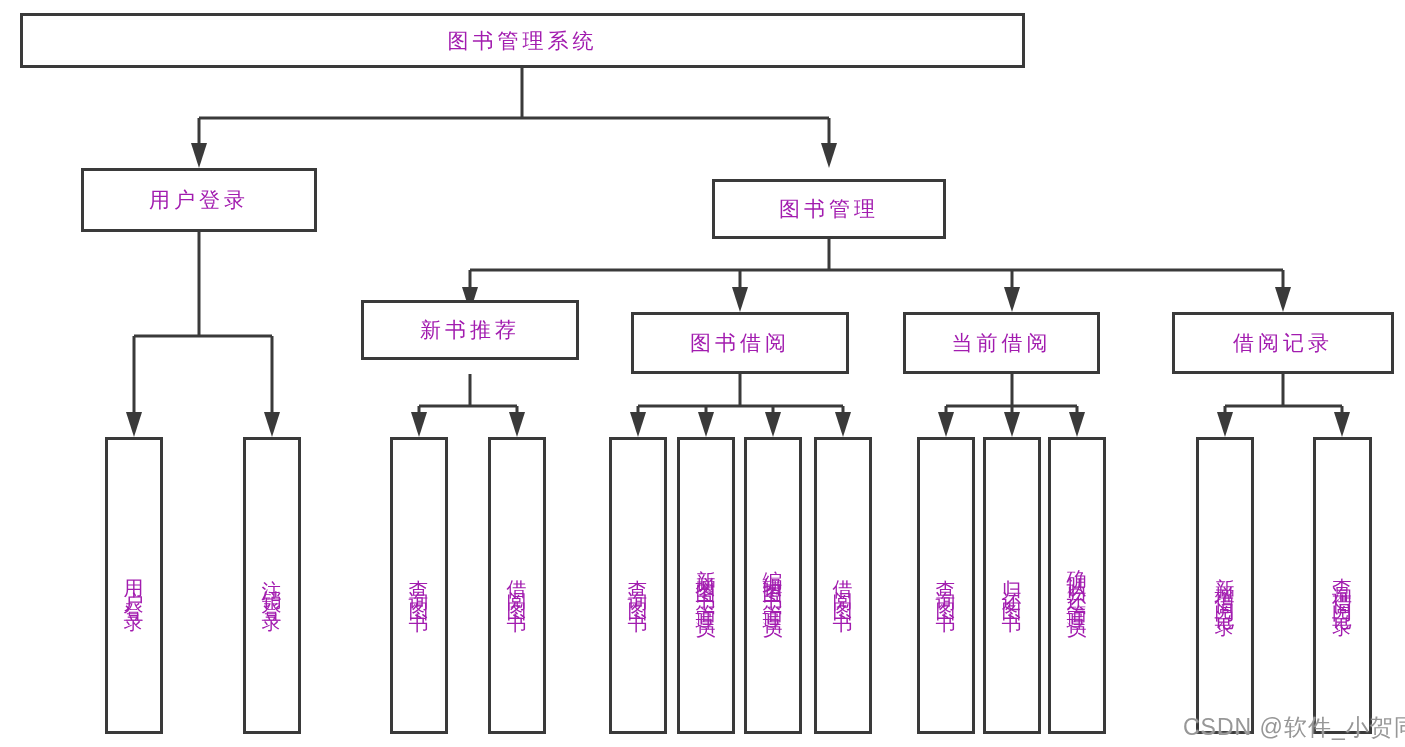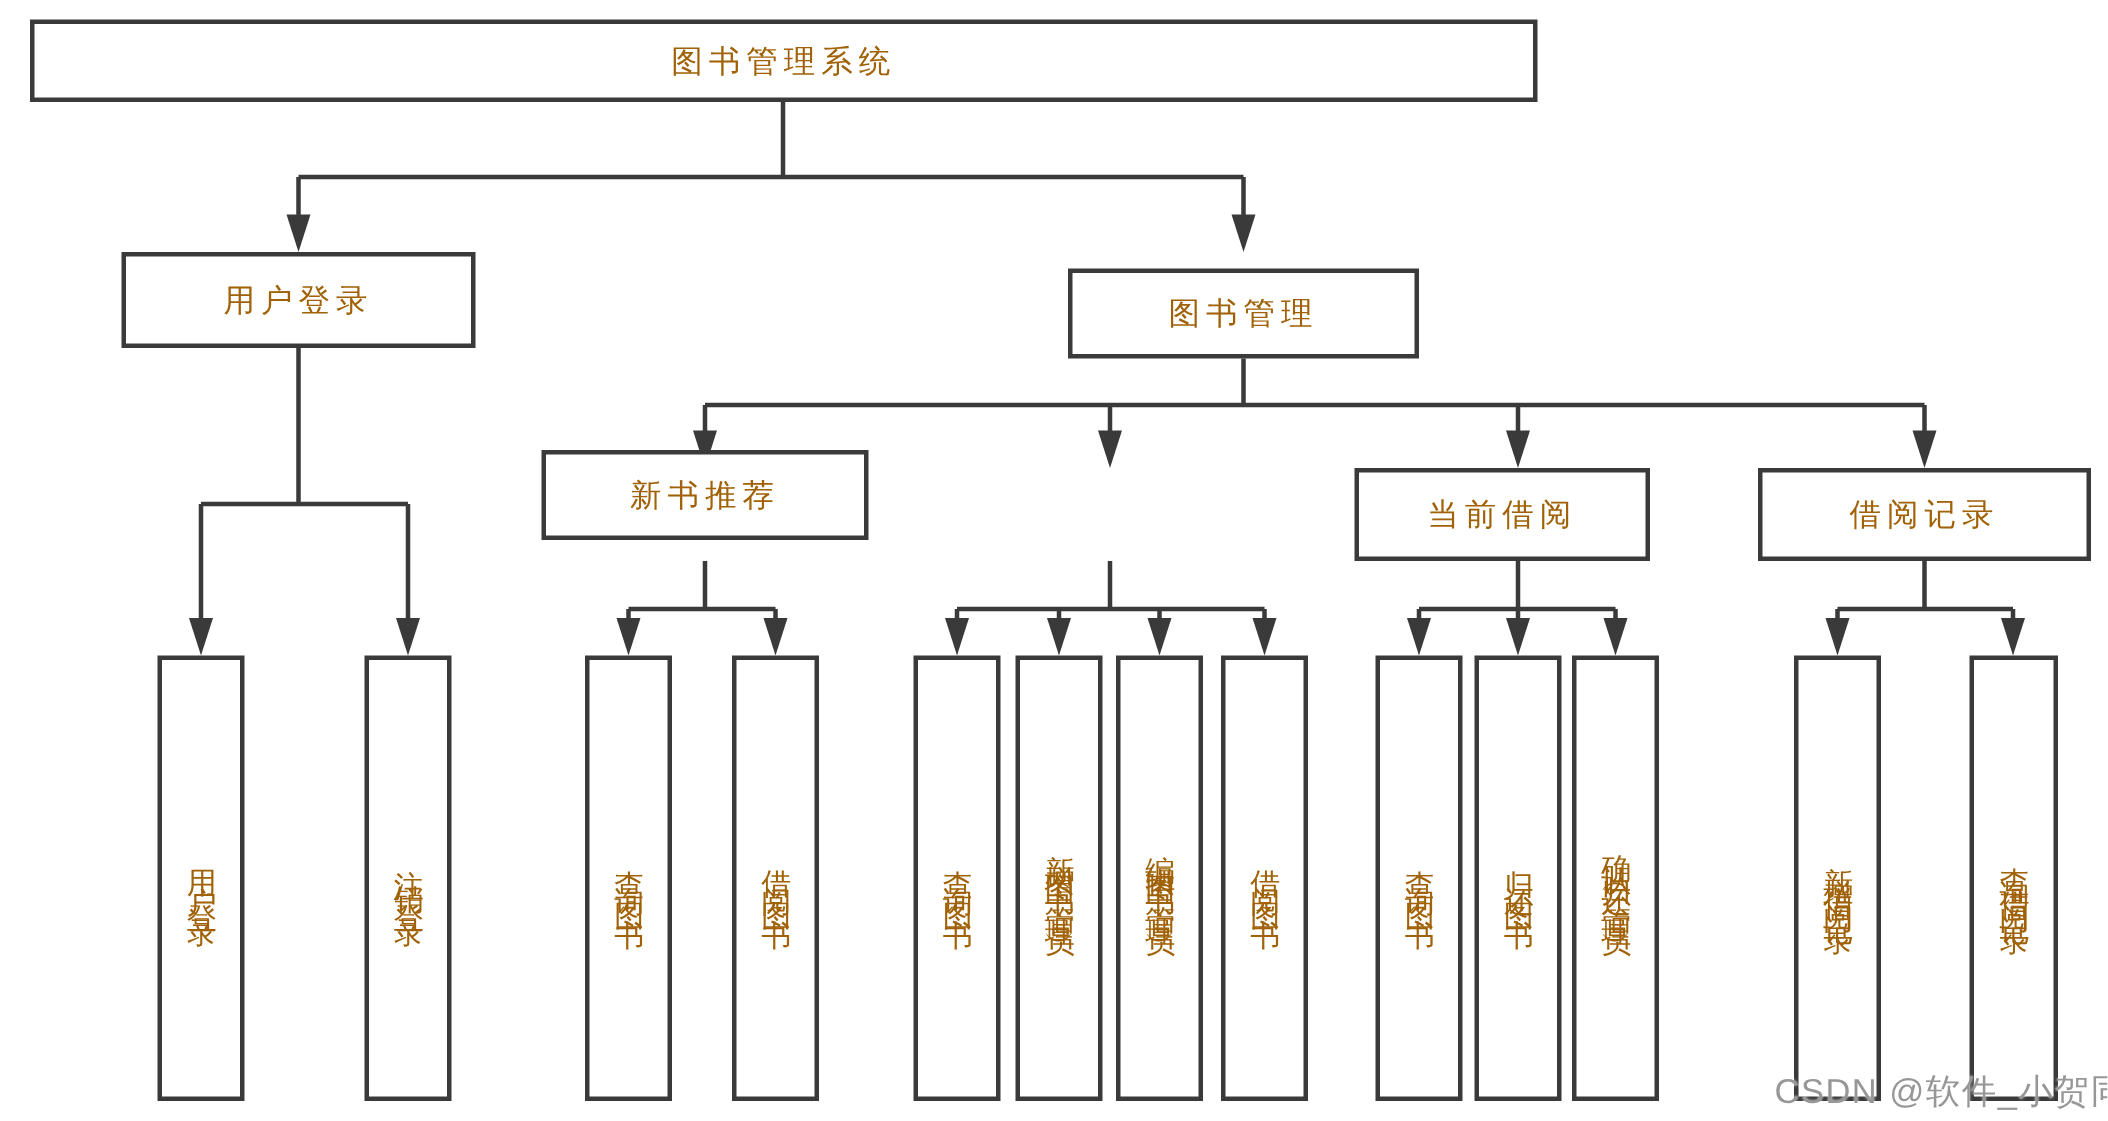--- a/index.html
+++ b/index.html
@@ -14,21 +14,21 @@
   #connectors {
     position: absolute;
     left: 0; top: 0;
     pointer-events: none;
   }
   .box {
     position: absolute;
     box-sizing: border-box;
     border: 3px solid #3a3a3a;
     background: #ffffff;
-    color: #a16207;
+    color: #a21caf;
     display: flex;
     align-items: center;
     justify-content: center;
     text-align: center;
   }
   .hbox {
     font-size: 21px;
     letter-spacing: 4px;
     white-space: nowrap;
   }
@@ -92,20 +92,21 @@
 
   <div class="box hbox" style="left:20px;top:13px;width:1005px;height:55px">图书管理系统</div>
 
   <div class="box hbox" style="left:81px;top:168px;width:236px;height:64px">用户登录</div>
   <div class="box hbox" style="left:712px;top:179px;width:234px;height:60px">图书管理</div>
 
   <div class="box vbox sp-l" style="left:105px;top:437px;width:58px;height:297px">用户登录</div>
   <div class="box vbox sp-l" style="left:243px;top:437px;width:58px;height:297px">注销登录</div>
 
   <div class="box hbox" style="left:361px;top:300px;width:218px;height:60px">新书推荐</div>
+  <div class="box hbox" style="left:631px;top:312px;width:218px;height:62px">图书借阅</div>
   <div class="box hbox" style="left:903px;top:312px;width:197px;height:62px">当前借阅</div>
   <div class="box hbox" style="left:1172px;top:312px;width:222px;height:62px">借阅记录</div>
 
   <div class="box vbox sp-l" style="left:390px;top:437px;width:58px;height:297px">查询图书</div>
   <div class="box vbox sp-l" style="left:488px;top:437px;width:58px;height:297px">借阅图书</div>
 
   <div class="box vbox sp-l" style="left:609px;top:437px;width:58px;height:297px">查询图书</div>
   <div class="box vbox sp-s" style="left:677px;top:437px;width:58px;height:297px">新增图书（管理员）</div>
   <div class="box vbox sp-s" style="left:744px;top:437px;width:58px;height:297px">编辑图书（管理员）</div>
   <div class="box vbox sp-l" style="left:814px;top:437px;width:58px;height:297px">借阅图书</div>

